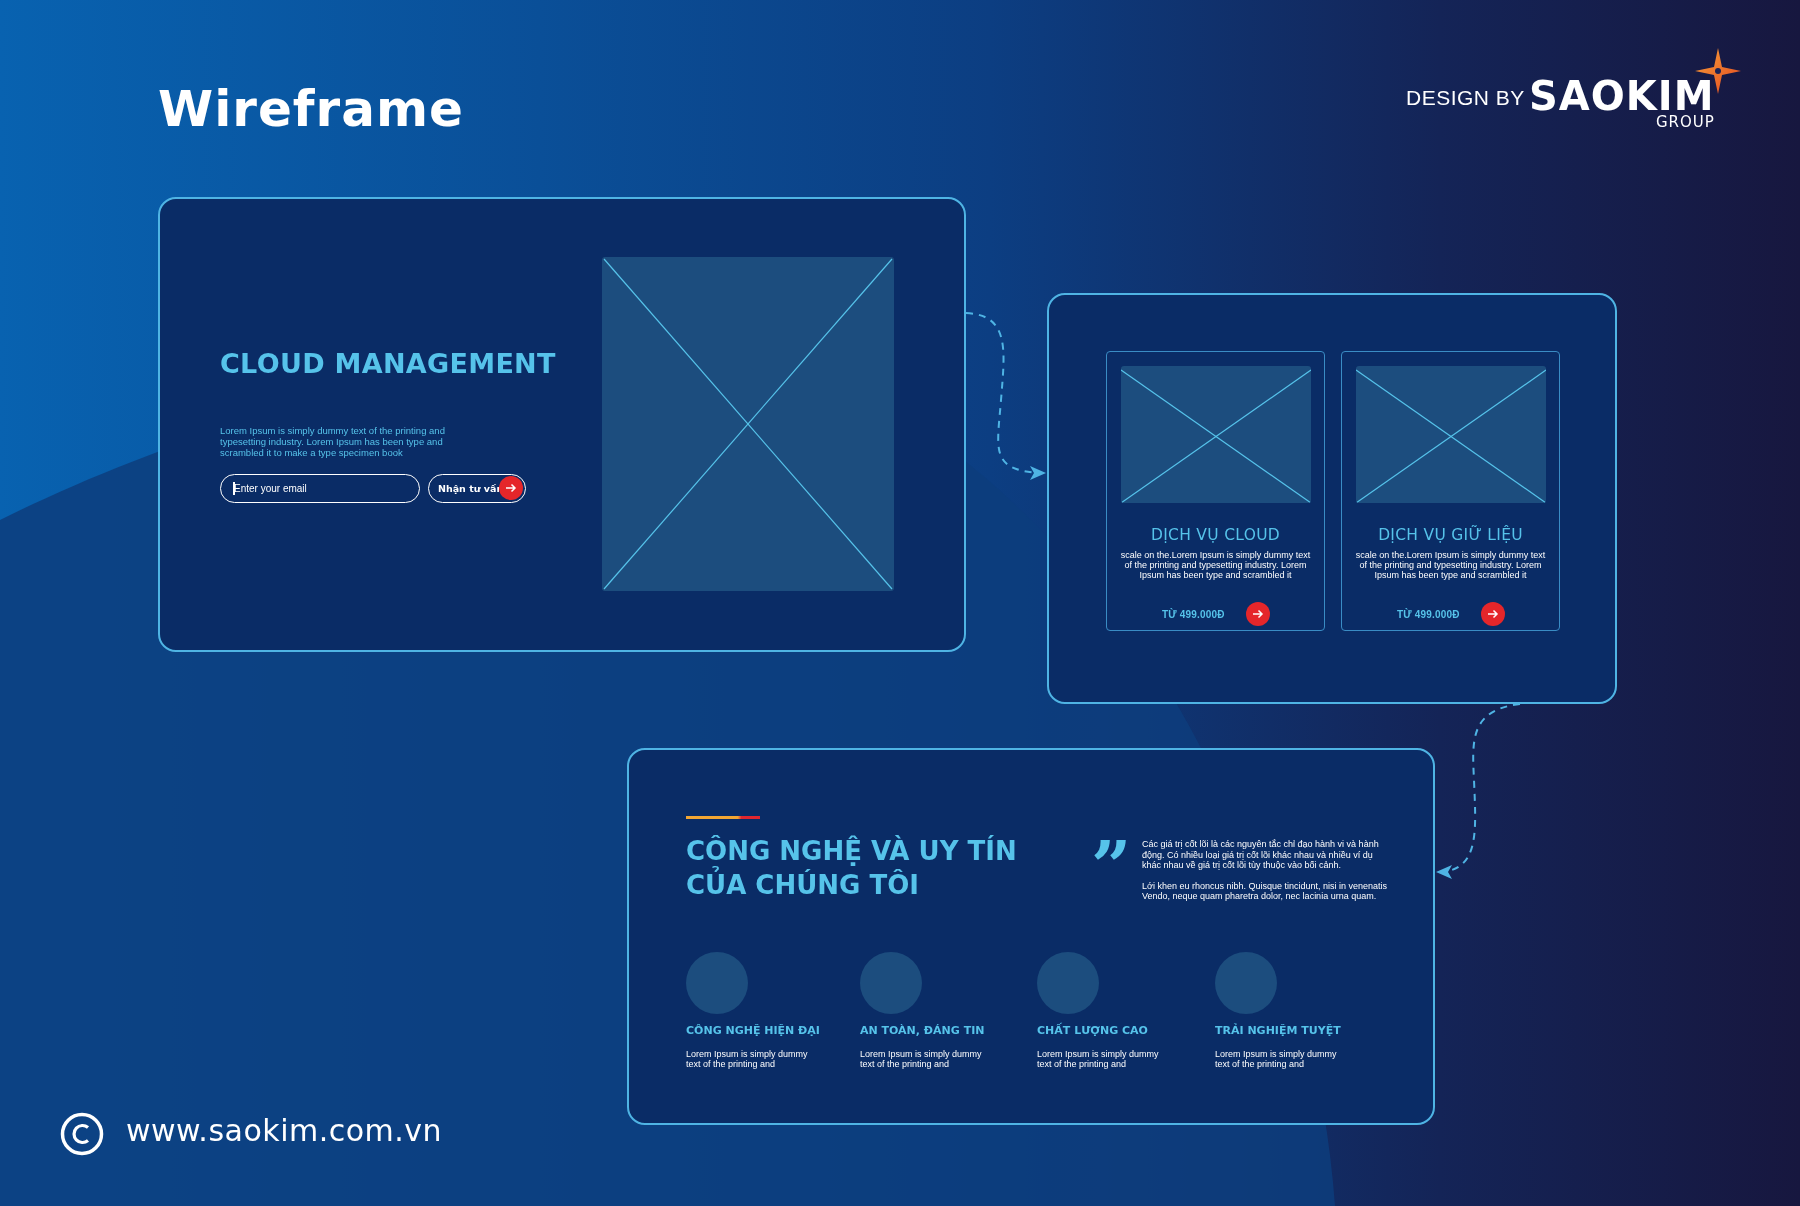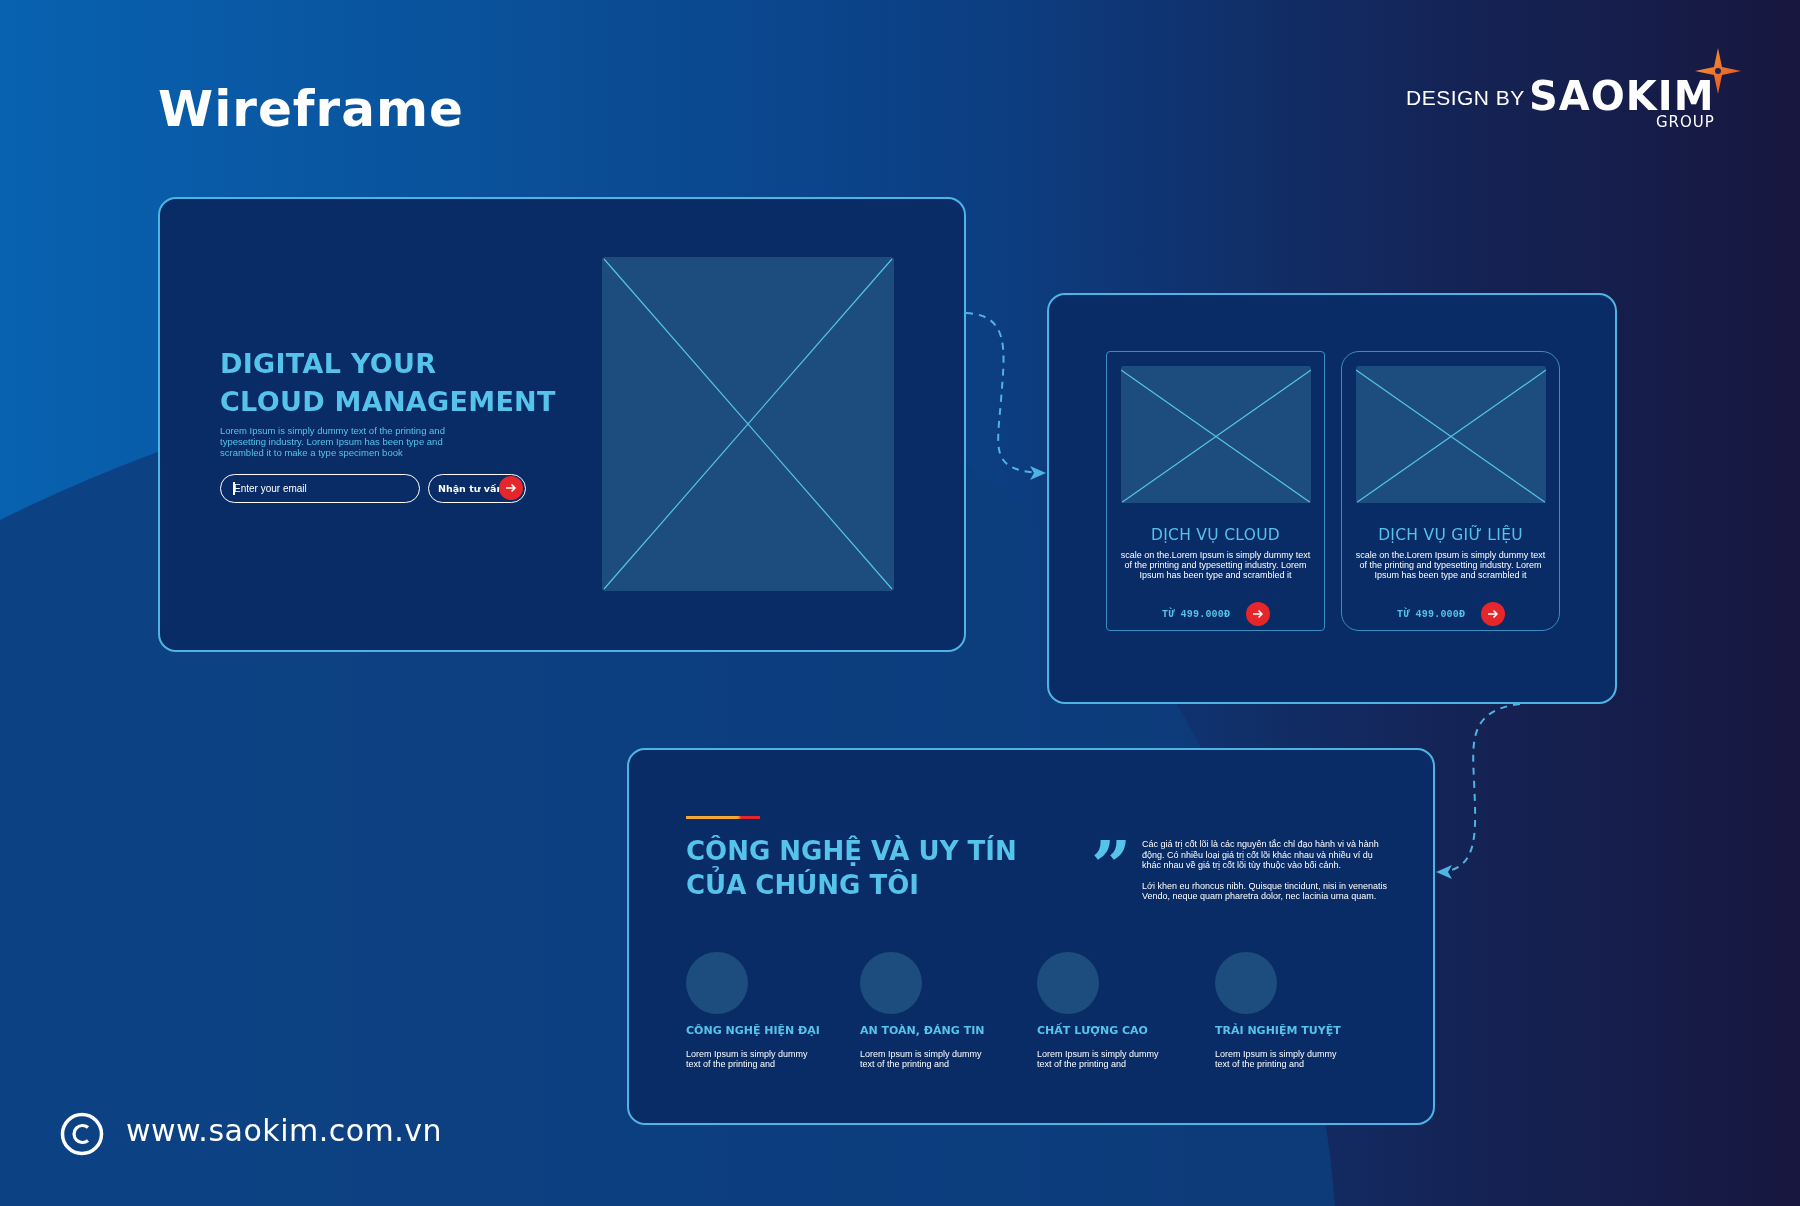--- a/index.html
+++ b/index.html
@@ -81,21 +81,21 @@
   .svc-title {
     position: absolute; left: 0; right: 0; top: 174px; text-align: center;
     font-family: "DejaVu Sans", sans-serif; font-size: 15.5px; color: #56c3ea; letter-spacing: 0.3px;
   }
   .svc-desc {
     position: absolute; left: 12px; right: 12px; top: 198px; text-align: center;
     font-size: 9px; line-height: 10px; color: #ffffff;
   }
   .svc-price {
     position: absolute; left: 55px; top: 257px;
-    font-family: Liberation Mono, monospace; font-weight: bold; font-size: 10px; color: #56c3ea; letter-spacing: 0.2px;
+    font-family: Liberation Sans, sans-serif; font-weight: bold; font-size: 10px; color: #56c3ea; letter-spacing: 0.2px;
   }
 
   .accent-line { position: absolute; left: 57px; top: 66px; height: 3px; width: 74px;
     background: linear-gradient(90deg, #f2a633 0%, #f2a633 70%, #e0262f 75%, #e0262f 100%); }
   .section-title {
     position: absolute; left: 57px; top: 84px;
     font-family: "DejaVu Sans", sans-serif; font-weight: bold; font-size: 26px; line-height: 34px; color: #56c3ea;
   }
   .quote-mark {
     position: absolute; left: 462px; top: 82px;
@@ -148,21 +148,20 @@
 
 <svg class="connector" viewBox="0 0 1800 1206">
   <path d="M966 313 C 1010 315, 1005 350, 1001 400 C 997 450, 990 470, 1040 473" fill="none" stroke="#4fb4e4" stroke-width="2" stroke-dasharray="7 6"></path>
   <path d="M1046 473 L1030 466 L1034 473 L1030 480 Z" fill="#4fb4e4"></path>
   <path d="M1520 704 C 1470 710, 1472 740, 1474 780 C 1476 830, 1480 870, 1440 872" fill="none" stroke="#4fb4e4" stroke-width="2" stroke-dasharray="7 6"></path>
   <path d="M1436 872 L1452 865 L1448 872 L1452 879 Z" fill="#4fb4e4"></path>
 </svg>
 
 <section class="card card1">
   <div class="hero-title">
-    <div>DIGITAL YOUR</div>
     <div>CLOUD MANAGEMENT</div>
   </div>
   <div class="hero-desc">Lorem Ipsum is simply dummy text of the printing and typesetting industry. Lorem Ipsum has been  type and scrambled it to make a type specimen book</div>
   <input class="email-input" type="text" placeholder="Enter your email" style="">
   <div class="email-caret"></div>
   <div class="cta-button">
     <span class="cta-label">Nhận tư vấn</span>
     <span class="arrow-circle" style="left:70px; top:1px;">
       <svg viewBox="0 0 12 12">
           <path d="M1 6 H10 M6.5 2.5 L10 6 L6.5 9.5" stroke="#fff" stroke-width="1.5" fill="none"></path>
@@ -187,21 +186,21 @@
     </div>
     <div class="svc-title">DỊCH VỤ CLOUD</div>
     <div class="svc-desc">scale on the.Lorem Ipsum is simply dummy text of the printing and typesetting industry. Lorem Ipsum has been  type and scrambled it</div>
     <div class="svc-price">TỪ 499.000Đ</div>
     <span class="arrow-circle" style="left:139px; top:250px;">
       <svg viewBox="0 0 12 12">
           <path d="M1 6 H10 M6.5 2.5 L10 6 L6.5 9.5" stroke="#fff" stroke-width="1.5" fill="none"></path>
         </svg>
     </span>
   </div>
-  <div class="service-card" style="left:292px;border-radius:18px;">
+  <div class="service-card" style="left:292px;">
     <div class="placeholder">
       <svg viewBox="0 0 190 137" preserveAspectRatio="none">
           <line x1="0" y1="4" x2="190" y2="137" stroke="#56c3ea" stroke-width="1.2"></line>
           <line x1="190" y1="4" x2="0" y2="137" stroke="#56c3ea" stroke-width="1.2"></line>
         </svg>
     </div>
     <div class="svc-title">DỊCH VỤ GIỮ LIỆU</div>
     <div class="svc-desc">scale on the.Lorem Ipsum is simply dummy text of the printing and typesetting industry. Lorem Ipsum has been  type and scrambled it</div>
     <div class="svc-price">TỪ 499.000Đ</div>
     <span class="arrow-circle" style="left:139px; top:250px;">

